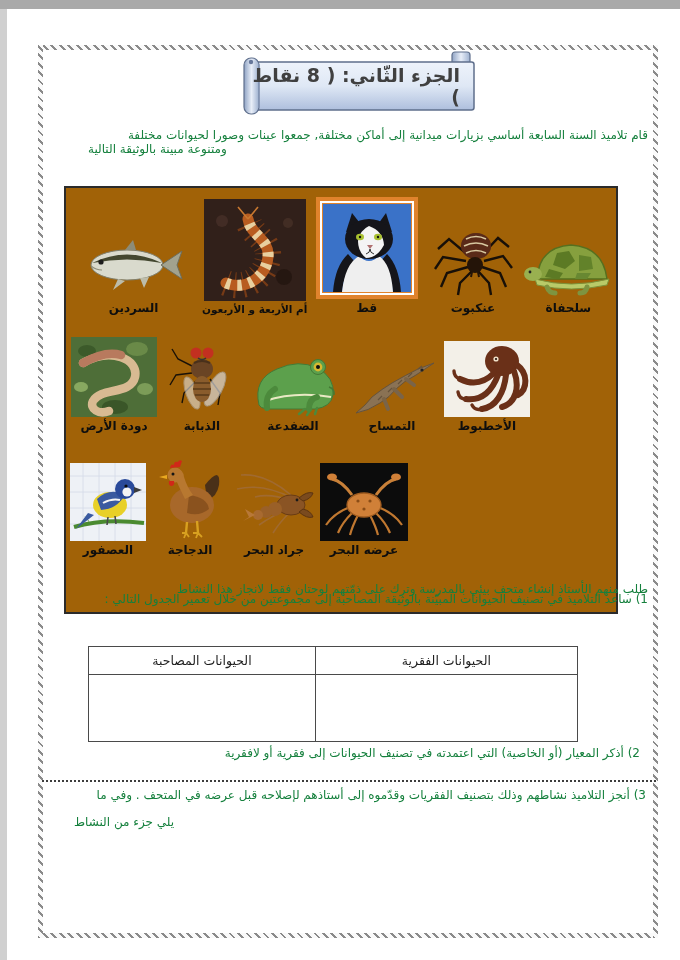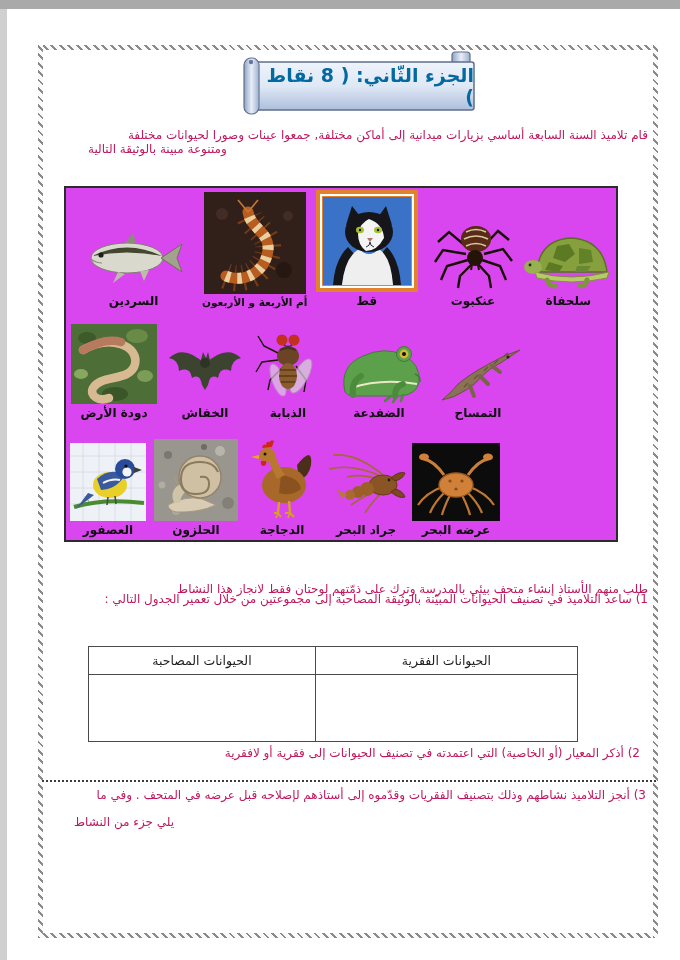--- a/index.html
+++ b/index.html
@@ -10,28 +10,28 @@
   
   .rope{position:absolute;left:38px;top:45px;width:620px;height:893px;}
   .rb{position:absolute;background:repeating-linear-gradient(45deg,#8a8a8a 0 2px,#fafafa 2px 6px);}
   .rb-top{left:0;top:0;width:100%;height:5px;}
   .rb-bottom{left:0;bottom:0;width:100%;height:5px;}
   .rb-left{left:0;top:0;width:5px;height:100%;}
   .rb-right{right:0;top:0;width:5px;height:100%;}
   
   .banner{position:absolute;left:240px;top:50px;width:242px;height:70px;}
   .banner svg{position:absolute;left:0;top:0;}
-  .banner-text{position:absolute;left:26px;top:14px;width:208px;height:44px;
+  .banner-text{position:absolute;left:12px;top:14px;width:208px;height:44px;
        display:flex;align-items:center;justify-content:center;direction:rtl;
-       font-size:19px;font-weight:bold;color:#0369a1;}
-  
-  .tline{position:absolute;direction:rtl;white-space:nowrap;font-size:12px;color:#be185d;letter-spacing:-0.2px;}
-  
-  .animal-box{position:absolute;left:64px;top:186px;width:554px;height:356px;
-       border:2px solid #2b2b2b;background:#d946ef;box-sizing:border-box;display:flex;flex-direction:column;}
+       font-size:19px;font-weight:bold;color:#404040;}
+  
+  .tline{position:absolute;direction:rtl;white-space:nowrap;font-size:12px;color:#15803d;letter-spacing:-0.2px;}
+  
+  .animal-box{position:absolute;left:64px;top:186px;width:554px;height:428px;
+       border:2px solid #2b2b2b;background:#a16207;box-sizing:border-box;display:flex;flex-direction:column;}
   .arow{display:flex;width:100%;}
   .arow1{height:130px;}.arow2{height:118px;}.arow3{height:124px;}
   .cell{display:flex;flex-direction:column;align-items:center;justify-content:flex-end;padding-bottom:3px;box-sizing:border-box;}
   .clabel{font-weight:bold;font-size:12px;margin-top:2px;color:#0e0e0e;direction:rtl;white-space:nowrap;}
   .clabel.sm{font-size:10.5px;}
   .pic{line-height:0;}
   .catframe{border:4px solid #e0832c;background:#ffffff;padding:2px;line-height:0;}
   .catframe .inner{border:1px solid #e0832c;line-height:0;}
   
   .ctable{position:absolute;left:88px;top:646px;width:490px;border-collapse:collapse;direction:rtl;}
@@ -191,30 +191,20 @@
           <ellipse cx="44" cy="70" rx="13" ry="7" fill="#3a5628"></ellipse>
             <ellipse cx="74" cy="52" rx="8" ry="6" fill="#7c9c58"></ellipse>
           <ellipse cx="10" cy="50" rx="7" ry="5" fill="#88a860"></ellipse>
           <path d="M12 26 C40 10 68 22 64 40 C60 58 30 50 22 64 C18 72 28 78 38 74" fill="none" stroke="#d8ba92" stroke-width="8.5" stroke-linecap="round"></path>
           <path d="M12 26 C26 18 40 15 50 18" fill="none" stroke="#b87a5e" stroke-width="8.5" stroke-linecap="round"></path>
         </svg>
       </div>
       <div class="clabel">دودة الأرض</div>
     </div>
 
-    <div class="cell" style="width:86px">
-      <div class="pic">
-        <svg width="82" height="68" viewBox="0 0 82 68">
-          <path d="M41 28 Q20 8 5 22 Q15 24 15 35 Q26 30 28 42 Q36 37 38 49 L41 54 L44 49 Q46 37 54 42 Q56 30 67 35 Q67 24 77 22 Q62 8 41 28 Z" fill="#3c4430"></path>
-          <path d="M37 24 L39 16 L42 22 L44 16 L46 24 Z" fill="#3c4430"></path>
-          <circle cx="41" cy="27" r="5" fill="#2e3424"></circle>
-        </svg>
-      </div>
-      <div class="clabel">الخفاش</div>
-    </div>
 
     <div class="cell" style="width:80px">
       <div class="pic">
         <svg width="68" height="76" viewBox="0 0 68 76">
           <g stroke="#1a1208" stroke-width="1.4" fill="none">
             <path d="M26 26 L10 18 L4 8"></path>
               <path d="M24 32 L8 34 L2 44"></path>
             <path d="M28 40 L16 52 L14 62"></path>
               <path d="M42 38 L52 52 L50 64"></path>
           </g>
@@ -254,20 +244,39 @@
         <svg width="88" height="66" viewBox="0 0 88 66">
           <path d="M86 12 L68 24 Q56 30 48 38 Q42 46 32 52 Q20 60 8 62 Q18 54 24 46 Q34 38 44 32 Q58 24 70 18 Z" fill="#8a7254" stroke="#66533c" stroke-width="1"></path>
           <path d="M70 18 L74 15 M60 26 L64 22 M50 33 L54 29 M40 41 L44 37 M30 49 L34 45" stroke="#66533c" stroke-width="1.2"></path>
           <path d="M46 38 L54 46 M36 48 L40 58 M58 28 L66 34" stroke="#7a6448" stroke-width="4" stroke-linecap="round"></path>
           <circle cx="74" cy="19" r="1.6" fill="#222"></circle>
         </svg>
       </div>
       <div class="clabel">التمساح</div>
     </div>
 
+    <div class="cell" style="width:94px">
+      <div class="pic">
+        <svg width="86" height="76" viewBox="0 0 86 76">
+          <rect width="86" height="76" fill="#f3f0e8"></rect>
+          <ellipse cx="58" cy="20" rx="17" ry="15" fill="#6a3018"></ellipse>
+          <circle cx="52" cy="18" r="2.6" fill="#f0e0c8"></circle>
+            <circle cx="52" cy="18" r="1.1" fill="#201008"></circle>
+          <g stroke="#6a3018" stroke-width="6" fill="none" stroke-linecap="round">
+            <path d="M50 32 C40 42 28 44 16 38"></path>
+            <path d="M54 34 C48 50 38 60 22 58"></path>
+            <path d="M62 34 C60 52 52 66 38 68"></path>
+            <path d="M70 30 C76 46 72 62 58 66"></path>
+            <path d="M73 24 C84 32 84 48 74 54"></path>
+          </g>
+          <path d="M16 38 q-6 -2 -6 -8 M22 58 q-7 0 -8 -7 M38 68 q-7 2 -10 -4" stroke="#6a3018" stroke-width="3.4" fill="none" stroke-linecap="round"></path>
+        </svg>
+      </div>
+      <div class="clabel">الأخطبوط</div>
+    </div>
   </div>
 
   <div class="arow arow3">
 
     <div class="cell" style="width:84px">
       <div class="pic">
         <svg width="76" height="78" viewBox="0 0 76 78">
           <rect width="76" height="78" fill="#eef1f6"></rect>
           <g stroke="#d3dbe9" stroke-width="0.8">
             <path d="M0 13 H76 M0 29 H76 M0 45 H76 M0 61 H76"></path>
@@ -282,39 +291,20 @@
           <circle cx="55" cy="26" r="10" fill="#2a4a9a"></circle>
           <circle cx="57" cy="29" r="4.6" fill="#f4f4f4"></circle>
           <circle cx="56" cy="23" r="1.6" fill="#0a0a0a"></circle>
           <path d="M64 24 L72 27 L64 30 Z" fill="#3c3c3c"></path>
           <path d="M38 54 L37 62 M45 53 L46 61" stroke="#4a4a4a" stroke-width="1.6"></path>
         </svg>
       </div>
       <div class="clabel">العصفور</div>
     </div>
 
-    <div class="cell" style="width:92px">
-      <div class="pic">
-        <svg width="84" height="82" viewBox="0 0 84 82">
-          <rect width="84" height="82" fill="#98968e"></rect>
-          <circle cx="14" cy="16" r="4" fill="#7b796f"></circle>
-            <circle cx="66" cy="12" r="5" fill="#b8b6ac"></circle>
-          <circle cx="74" cy="64" r="6" fill="#838177"></circle>
-            <circle cx="22" cy="72" r="4" fill="#aca99e"></circle>
-          <circle cx="50" cy="8" r="3" fill="#6e6c62"></circle>
-            <circle cx="8" cy="46" r="3.4" fill="#b0aea2"></circle>
-          <path d="M14 66 Q32 56 48 60 L62 66 Q44 74 22 73 Q14 71 14 66 Z" fill="#d8cdb4" stroke="#a89a7c" stroke-width="1"></path>
-          <path d="M20 64 Q16 54 22 48 L28 44 L32 52 Q26 58 26 64 Z" fill="#cfc3a8"></path>
-          <path d="M24 46 L20 38 M30 45 L29 36" stroke="#a89a7c" stroke-width="1.6"></path>
-          <circle cx="46" cy="38" r="21" fill="#cfc0a4" stroke="#93836a" stroke-width="1.4"></circle>
-          <path d="M46 38 q9 -2 9 7 q0 10 -13 10 q-15 0 -15 -15 q0 -17 19 -17 q14 0 18 10" fill="none" stroke="#8a7a5c" stroke-width="2"></path>
-        </svg>
-      </div>
-      <div class="clabel">الحلزون</div>
-    </div>
 
     <div class="cell" style="width:80px">
       <div class="pic">
         <svg width="70" height="86" viewBox="0 0 70 86">
           <path d="M50 30 Q66 10 64 30 Q62 42 52 45 Z" fill="#4a3018"></path>
           <ellipse cx="37" cy="50" rx="22" ry="18" fill="#a8682a"></ellipse>
           <path d="M34 40 Q52 42 54 54 Q44 62 32 58 Z" fill="#8a521e"></path>
           <path d="M30 44 Q22 28 20 22 Q18 14 22 14 Q28 14 29 22 Q32 32 38 40 Z" fill="#b87830"></path>
           <circle cx="20" cy="20" r="7.5" fill="#b87830"></circle>
           <path d="M15 13 q1 -5 4 -3 q0 -4 4 -3 q1 -3 4 -1 l-2 6 Z" fill="#d02818"></path>

